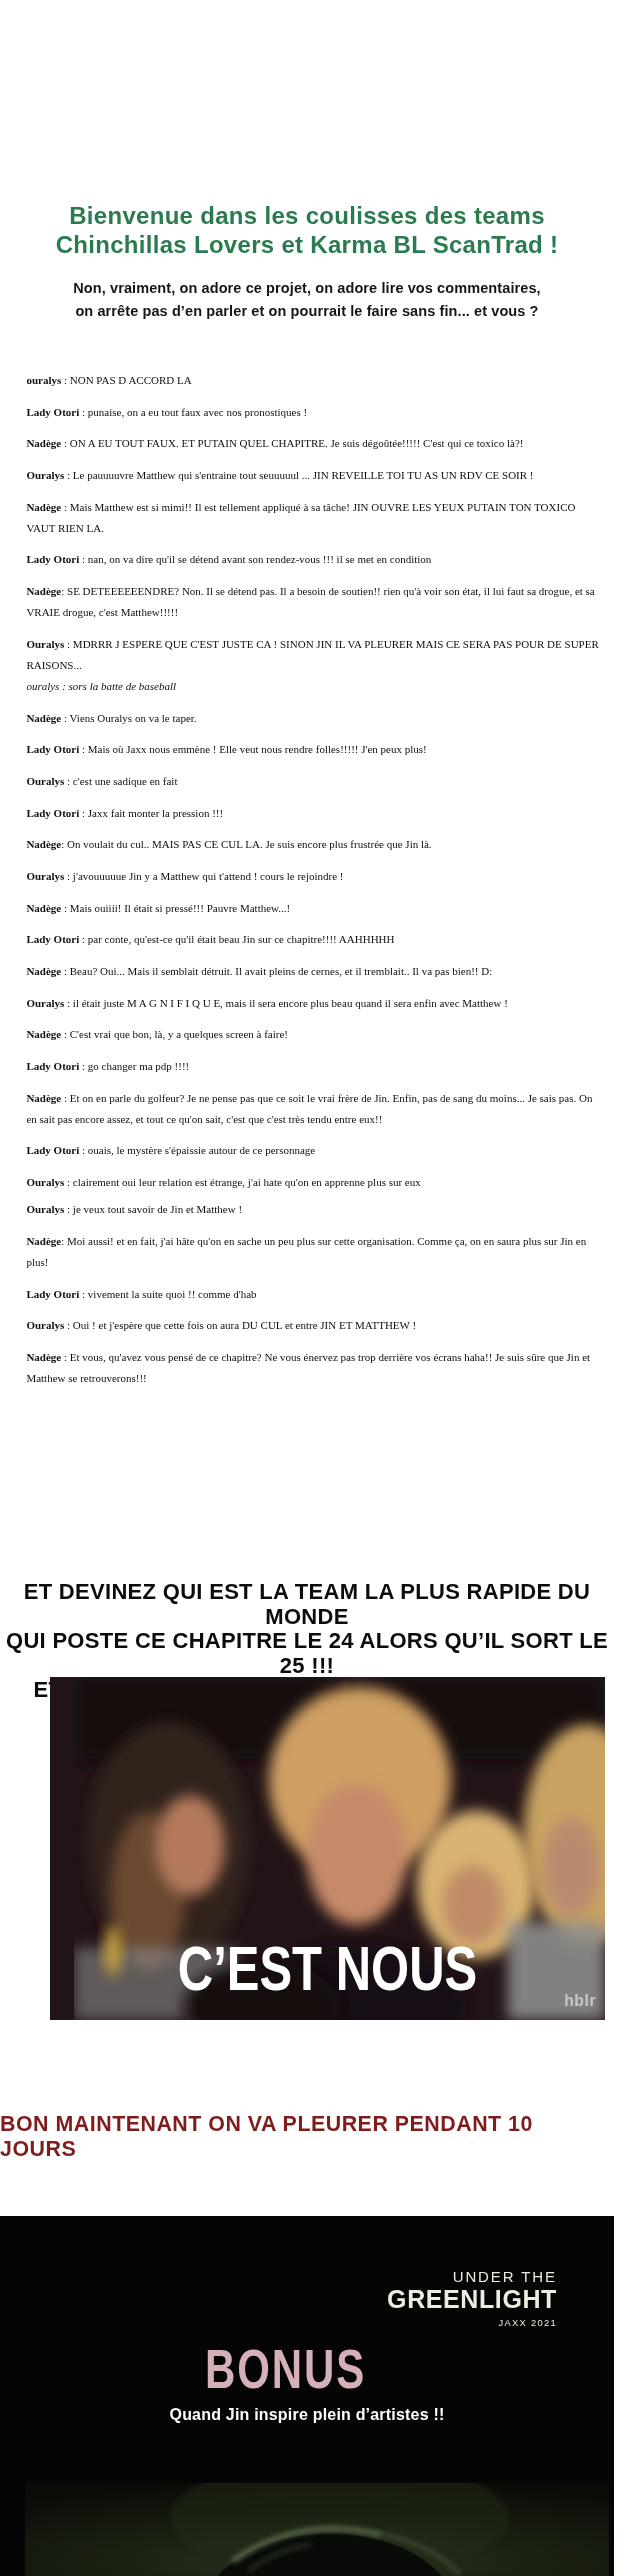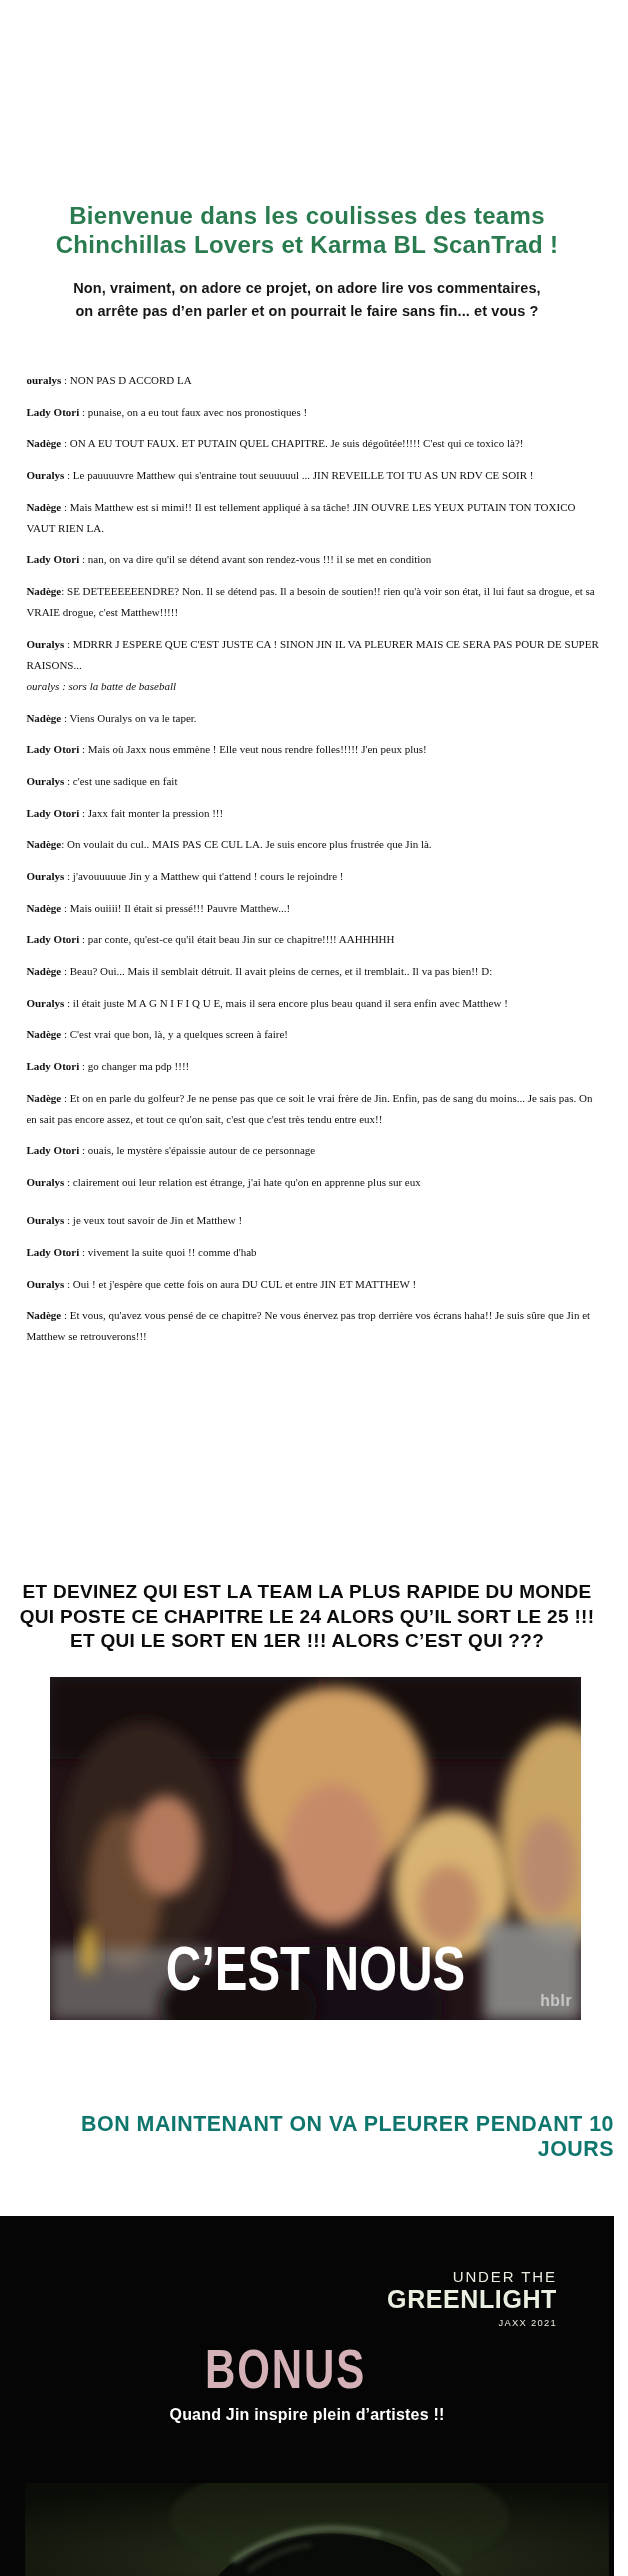--- a/index.html
+++ b/index.html
@@ -9,41 +9,41 @@
   
   .title{position:absolute;top:201px;left:0;width:100%;text-align:center;
          color:#2a7b4f;font-weight:bold;font-size:24px;line-height:29px;letter-spacing:0.3px;}
   .subtitle{position:absolute;top:277px;left:0;width:100%;text-align:center;
             color:#161616;font-weight:bold;font-size:14.5px;line-height:23px;letter-spacing:0.1px;}
 
   
   .chat{position:absolute;top:370px;left:26.4px;width:576px;color:#101010;
         font-family:"Liberation Serif",serif;font-size:11px;line-height:21px;}
   .chat .msg{margin:0 0 10.7px 0;}
-  .chat .msg.no-gap{margin-bottom:17px;}
+  .chat .msg.no-gap{margin-bottom:6px;}
   .chat .author{font-weight:bold;}
   .chat .note{font-style:italic;}
 
   
   .announcement{position:absolute;top:1580px;left:0;width:100%;text-align:center;
-                color:#0c0c0c;font-weight:bold;font-size:19px;line-height:24.5px;letter-spacing:0.3px;}
+                color:#0c0c0c;font-weight:bold;font-size:22px;line-height:24.5px;letter-spacing:0.3px;}
 
   
   .meme{position:absolute;top:1677px;left:50px;width:531px;height:343px;
-        background:#221316;overflow:hidden;}
+        background:#221316;overflow:hidden;padding-left:24px;}
   .meme svg{display:block;}
   .meme-caption{position:absolute;left:0;bottom:16.4px;width:100%;text-align:center;
                 color:#ffffff;font-weight:bold;font-size:49px;letter-spacing:0px;
                 transform:scaleY(1.28);transform-origin:bottom;white-space:nowrap;}
   .meme-watermark{position:absolute;right:8.8px;bottom:10px;color:rgba(255,255,255,.55);
                   font-weight:bold;font-size:15.7px;letter-spacing:0.6px;}
 
   
-  .crying{position:absolute;top:2112px;left:0;width:100%;text-align:right;
-          color:#0f766e;font-weight:bold;font-size:21.4px;letter-spacing:0.5px;}
+  .crying{position:absolute;top:2112px;left:0;width:100%;text-align:left;
+          color:#7f1d1d;font-weight:bold;font-size:21.4px;letter-spacing:0.5px;}
 
   
   .black{position:absolute;top:2216px;left:0;width:100%;height:360px;background:#050505;}
   .logo{position:absolute;top:52px;right:57px;text-align:right;color:#e9efe0;}
   .logo-l1{font-size:15px;line-height:17.6px;letter-spacing:1.9px;}
   .logo-l2{font-weight:bold;font-size:25px;line-height:26.4px;letter-spacing:0.6px;}
   .logo-l3{font-size:9.4px;line-height:11.3px;letter-spacing:1.3px;margin-top:5px;}
   .bonus-title{position:absolute;top:123px;left:0;width:93%;text-align:center;
                color:#d4b1b6;font-weight:bold;font-size:42px;letter-spacing:1.9px;
                transform:scaleY(1.3);transform-origin:top;}
@@ -84,20 +84,21 @@
     <p class="msg"><span class="author">Nadège</span><span> : Mais ouiiii! Il était si pressé!!! Pauvre Matthew...!</span></p>
     <p class="msg"><span class="author">Lady Otori</span><span> : par conte, qu'est-ce qu'il était beau Jin sur ce chapitre!!!! AAHHHHH</span></p>
     <p class="msg"><span class="author">Nadège</span><span> : Beau? Oui... Mais il semblait détruit. Il avait pleins de cernes, et il tremblait.. Il va pas bien!! D:</span></p>
     <p class="msg"><span class="author">Ouralys</span><span> : il était juste M A G N I F I Q U E, mais il sera encore plus beau quand il sera enfin avec Matthew !</span></p>
     <p class="msg"><span class="author">Nadège</span><span> : C'est vrai que bon, là, y a quelques screen à faire!</span></p>
     <p class="msg"><span class="author">Lady Otori</span><span> : go changer ma pdp !!!!</span></p>
     <p class="msg"><span class="author">Nadège</span><span> : Et on en parle du golfeur? Je ne pense pas que ce soit le vrai frère de Jin. Enfin, pas de sang du moins... Je sais pas. On en sait pas encore assez, et tout ce qu'on sait, c'est que c'est très tendu entre eux!!</span></p>
     <p class="msg"><span class="author">Lady Otori</span><span> : ouais, le mystère s'épaissie autour de ce personnage</span></p>
     <p class="msg no-gap"><span class="author">Ouralys</span><span> : clairement oui leur relation est étrange, j'ai hate qu'on en apprenne plus sur eux</span></p>
     <p class="msg"><span class="author">Ouralys</span><span> : je veux tout savoir de Jin et Matthew !</span></p>
+    <p class="msg"><span class="author">Nadège</span><span>: Moi aussi! et en fait, j'ai hâte qu'on en sache un peu plus sur cette organisation. Comme ça, on en saura plus sur Jin en plus!</span></p>
     <p class="msg"><span class="author">Lady Otori</span><span> : vivement la suite quoi !! comme d'hab</span></p>
     <p class="msg"><span class="author">Ouralys</span><span> : Oui ! et j'espère que cette fois on aura DU CUL et entre JIN ET MATTHEW !</span></p>
     <p class="msg"><span class="author">Nadège</span><span> : Et vous, qu'avez vous pensé de ce chapitre? Ne vous énervez pas trop derrière vos écrans haha!! Je suis sûre que Jin et Matthew se retrouverons!!!</span></p>
   </div>
 
   <div class="announcement">
     <div>ET DEVINEZ QUI EST LA TEAM LA PLUS RAPIDE DU MONDE</div>
     <div>QUI POSTE CE CHAPITRE LE 24 ALORS QU’IL SORT LE 25 !!!</div>
     <div>ET QUI LE SORT EN 1ER !!! ALORS C’EST QUI ???</div>
   </div>

